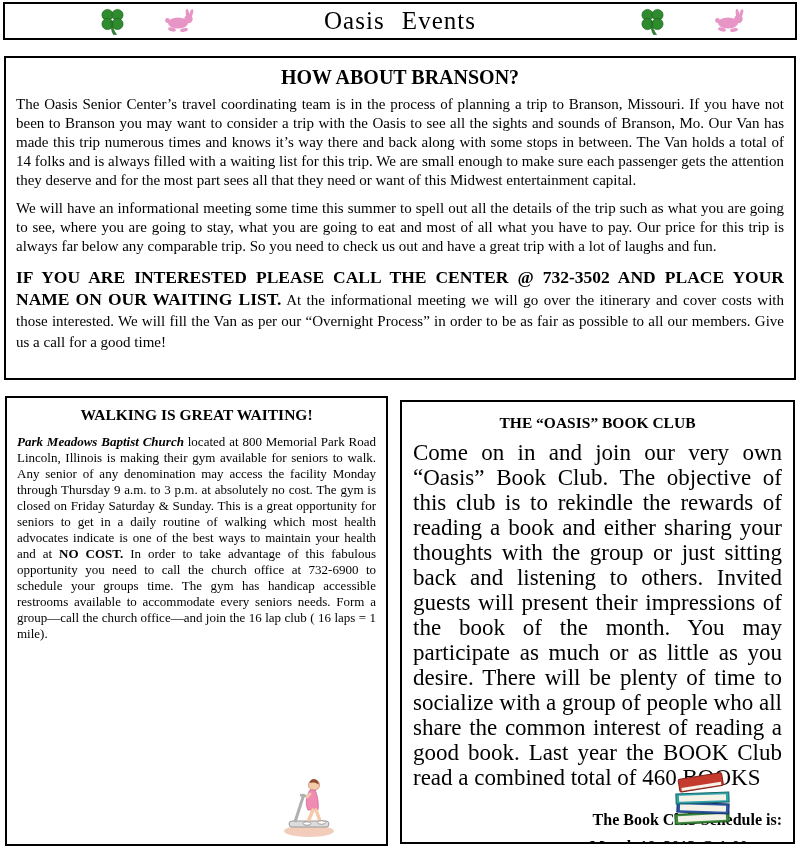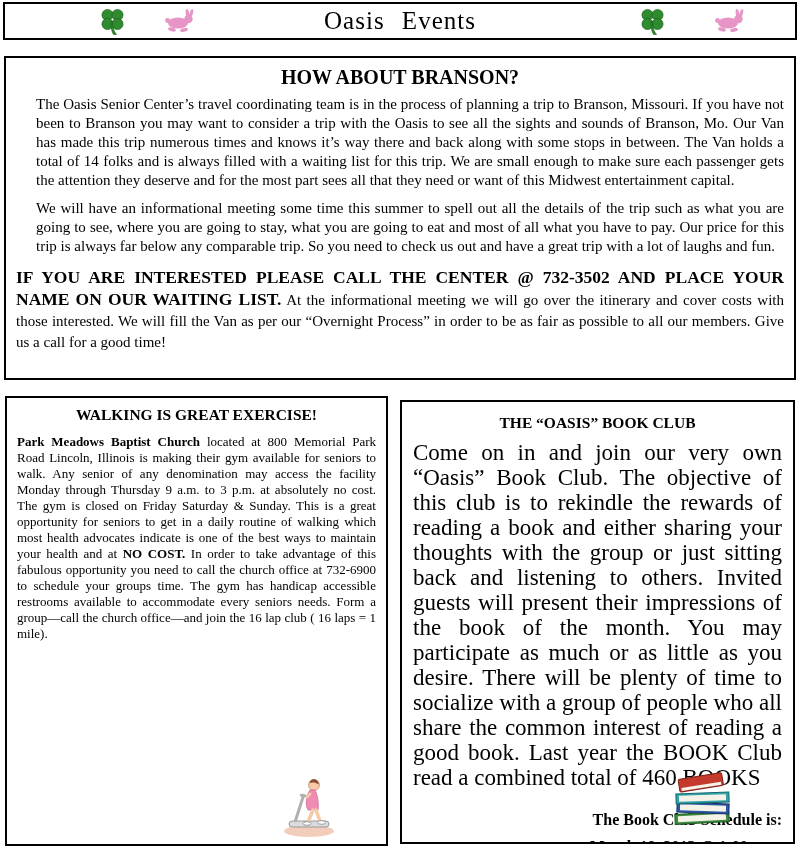--- a/index.html
+++ b/index.html
@@ -58,21 +58,20 @@
     text-align: center;
     font-weight: bold;
     font-size: 15px;
     margin-bottom: 14px;
   }
   .branson p.body {
     font-size: 15px;
     line-height: 19px;
     text-align: justify;
     margin-bottom: 9px;
-    margin-left: 20px;
   }
   .branson p.cta-para {
     font-size: 15px;
     line-height: 21px;
     text-align: justify;
     margin-top: 11px;
   }
   .cta-bold { font-weight: bold; font-size: 17.5px; }
 
   
@@ -94,21 +93,21 @@
     text-align: center;
     font-weight: bold;
     font-size: 15.5px;
     margin-bottom: 10px;
   }
   .walking-body {
     font-size: 13px;
     line-height: 16px;
     text-align: justify;
   }
-  .walking-lead { font-weight: bold; }
+  .walking-lead { font-weight: bold; font-style: italic; }
   .walking-emph { font-weight: bold; }
   .walking-closing {
     font-weight: bold;
     font-size: 15px;
     line-height: 20px;
     text-align: justify;
     margin-top: 30px;
   }
   .exercise-art { position: absolute; right: 48px; bottom: 6px; line-height: 0; }
 
@@ -201,21 +200,21 @@
 <section class="branson">
   <h2 class="branson-title">HOW ABOUT BRANSON?</h2>
   <p class="body">The Oasis Senior Center’s travel coordinating team is in the process of planning a trip to Branson, Missouri. If you have not been to Branson you may want to consider a trip with the Oasis to see all the sights and sounds of Branson, Mo. Our Van has made this trip numerous times and knows it’s way there and back along with some stops in between. The Van holds a total of 14 folks and is always filled with a waiting list for this trip. We are small enough to make sure each passenger gets the attention they deserve and for the most part sees all that they need or want of this Midwest entertainment capital.</p>
   <p class="body">We will have an informational meeting some time this summer to spell out all the details of the trip such as what you are going to see, where you are going to stay, what you are going to eat and most of all what you have to pay. Our price for this trip is always far below any comparable trip. So you need to check us out and have a great trip with a lot of laughs and fun.</p>
   <p class="cta-para"><b class="cta-bold">IF YOU ARE INTERESTED PLEASE CALL THE CENTER @ 732-3502 AND PLACE YOUR NAME ON OUR WAITING LIST.</b> <span>At the informational meeting we will go over the itinerary and cover costs with those interested. We will fill the Van as per our “Overnight Process” in order to be as fair as possible to all our members. Give us a call for a good time!</span></p>
 </section>
 
 <div class="columns">
 
   <section class="walking-box">
-    <h2 class="walking-title">WALKING IS GREAT EXERCISE!</h2>
+    <h2 class="walking-title">WALKING IS GREAT WAITING!</h2>
     <p class="walking-body"><b class="walking-lead">Park Meadows Baptist Church</b> <span>located at 800 Memorial Park Road Lincoln, Illinois is making their gym available for seniors to walk.  Any senior of any denomination may access the facility Monday through Thursday 9 a.m. to 3 p.m. at absolutely no cost. The gym is closed on Friday Saturday &amp; Sunday. This is a great opportunity for seniors to get in a daily routine of walking which most health advocates indicate is one of the best ways to maintain your health and at</span> <b class="walking-emph">NO COST.</b> <span>In order to take advantage of this fabulous opportunity you need to call the church office at 732-6900 to schedule your groups time. The gym has handicap accessible restrooms available to accommodate every seniors needs. Form a group—call the church office—and join the 16 lap club ( 16 laps = 1 mile).</span></p>
 
     <span class="exercise-art">
       <svg width="58" height="64" viewBox="0 0 58 64">
         <ellipse cx="29" cy="57" rx="25" ry="6" fill="#f2cdbc"></ellipse>
         <rect x="9" y="47" width="40" height="6" rx="3" fill="#dcdcdc" stroke="#9a9a9a"></rect>
         <line x1="15" y1="48" x2="24" y2="20" stroke="#b0b0b0" stroke-width="3"></line>
         <line x1="20" y1="21" x2="30" y2="23" stroke="#b0b0b0" stroke-width="2.5"></line>
         <circle cx="34" cy="11" r="5.5" stroke="#c79070" stroke-width="0.8" fill="#f6c9a8"></circle>
         <path d="M29.5 9 C30 5.5 33 4.5 35.5 5.5 C38 6.5 39 9 38.5 10.5 C36 8 32 8 29.5 9 Z" fill="#8a4b2f"></path>

